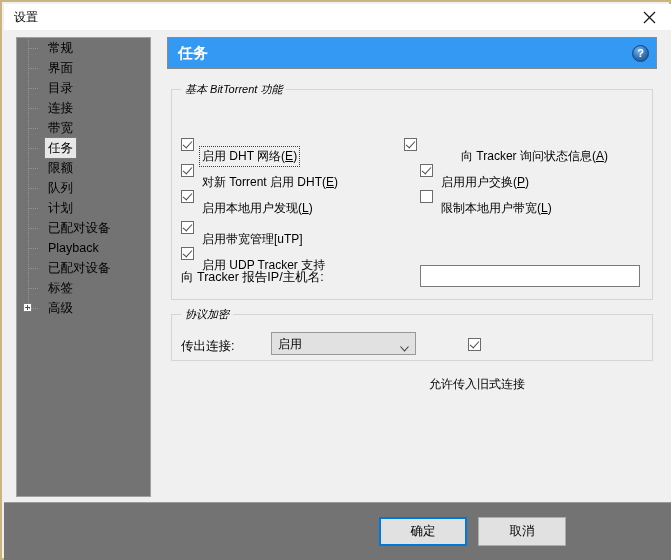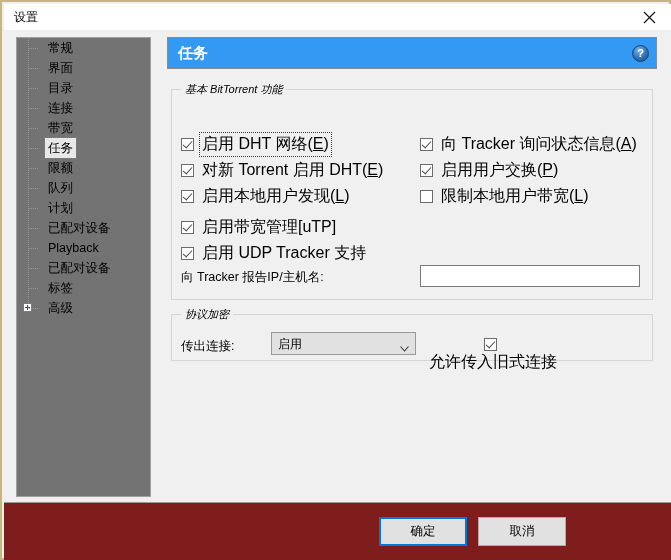--- a/index.html
+++ b/index.html
@@ -206,22 +206,23 @@
   .cbox.checked::after {
     content: "";
     position: absolute;
     left: 3px; top: 0px;
     width: 4px; height: 8px;
     border: solid #4b4b4b;
     border-width: 0 1.6px 1.6px 0;
     transform: rotate(42deg);
   }
   .cb-label {
-    font-size: 16px;
+    font-size: 12px;
     padding: 1px 2px;
+    margin-top: 24px;
   }
   .focused .cb-label {
     outline: 1px dotted #3c3c3c;
   }
   .cb-label u { text-decoration: underline; }
 
   
   #tracker-ip-label {
     position: absolute;
     left: 14px; top: 232px;
@@ -273,21 +274,21 @@
   #bottom-separator {
     position: absolute;
     left: 2px; top: 500px;
     width: 667px; height: 1px;
     background: #9a9a9a;
   }
   #button-bar {
     position: absolute;
     left: 2px; top: 501px;
     width: 667px; height: 57px;
-    background: #7f1d1d;
+    background: #737373;
   }
   .dlgbtn {
     position: absolute;
     top: 14px;
     height: 29px;
     box-sizing: border-box;
     border: 1px solid #adadad;
     background: #e1e1e1;
     font-family: "Liberation Sans", sans-serif;
     font-size: 12.5px;
@@ -392,21 +393,21 @@
       </div>
       <div class="checkrow" style="left:14px; top:182px;">
         <span class="cbox checked"></span>
         <span class="cb-label">启用带宽管理[uTP]</span>
       </div>
       <div class="checkrow" style="left:14px; top:208px;">
         <span class="cbox checked"></span>
         <span class="cb-label">启用 UDP Tracker 支持</span>
       </div>
 
-      <div class="checkrow" style="left:253px; top:99px;">
+      <div class="checkrow" style="left:237px; top:99px;gap:36px;">
         <span class="cbox checked"></span>
         <span class="cb-label">向 Tracker 询问状态信息(<u>A</u>)</span>
       </div>
       <div class="checkrow" style="left:253px; top:125px;">
         <span class="cbox checked"></span>
         <span class="cb-label">启用用户交换(<u>P</u>)</span>
       </div>
       <div class="checkrow" style="left:253px; top:151px;">
         <span class="cbox"></span>
         <span class="cb-label">限制本地用户带宽(<u>L</u>)</span>

